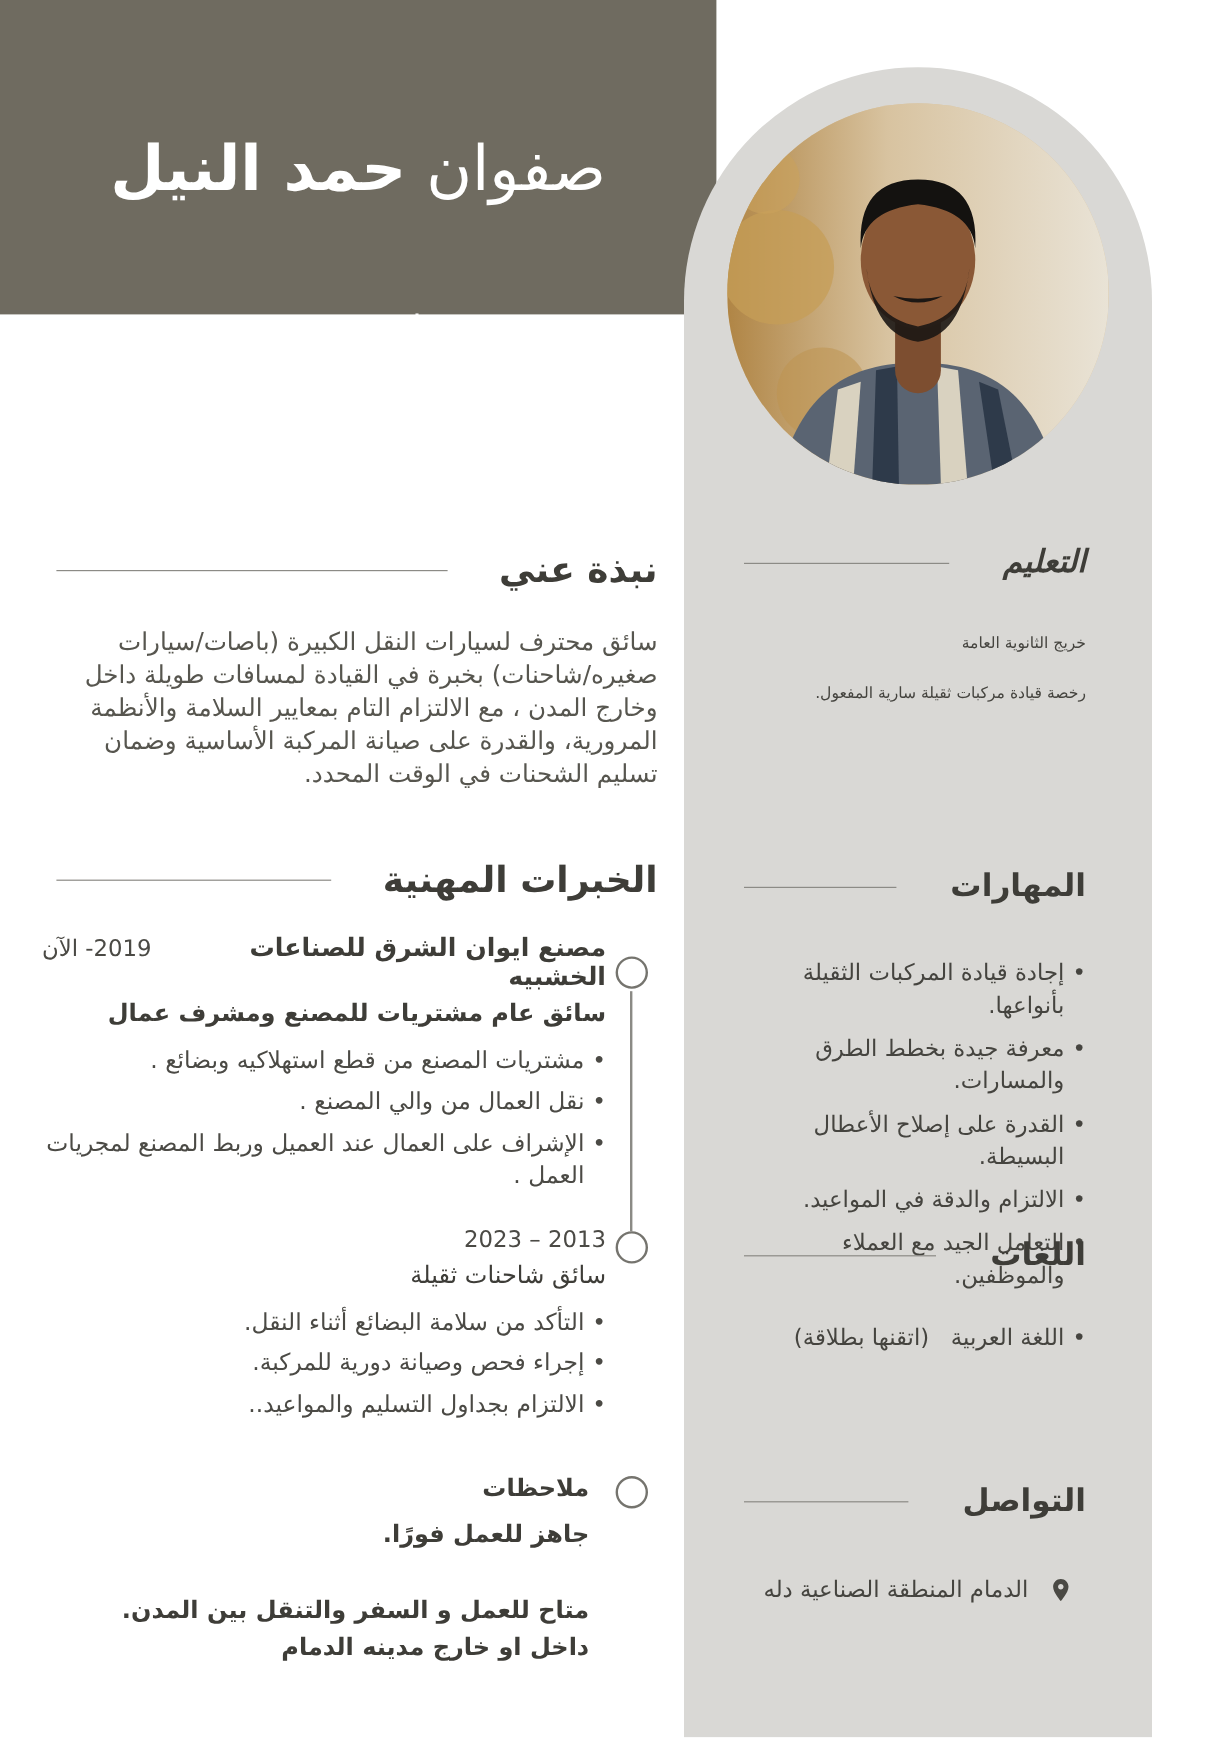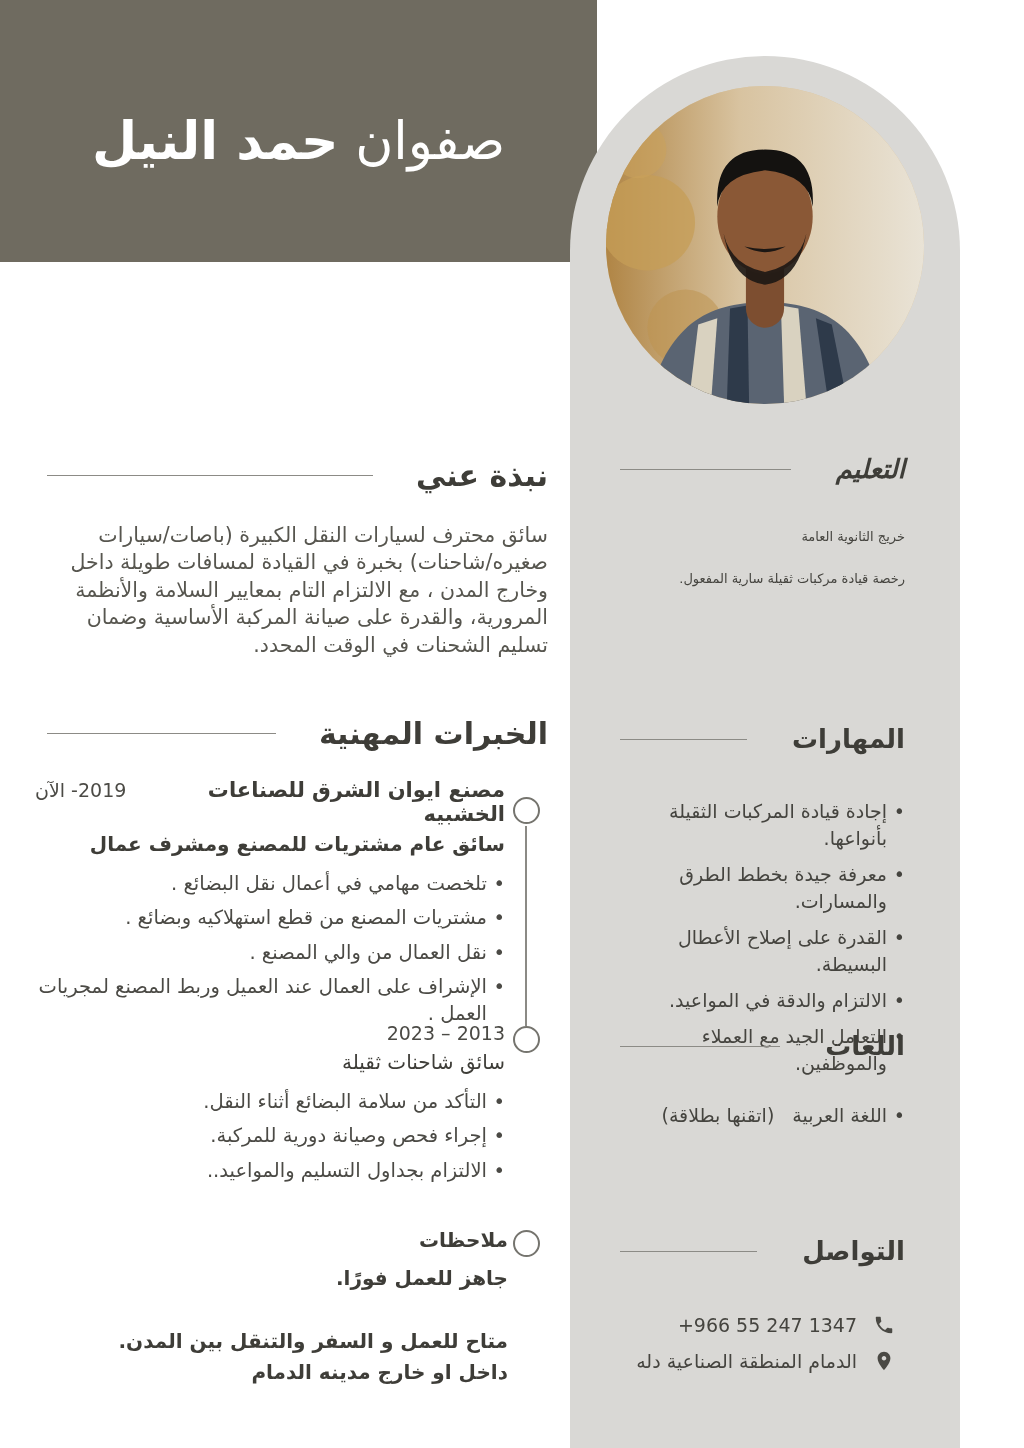--- a/index.html
+++ b/index.html
@@ -93,21 +93,21 @@
   .job-dates { font-size:19px; color:#4B4A45; white-space:nowrap; direction:rtl; }
   .job-role { font-size:20px; margin-top:6px; color:#3E3D38; }
   .job-role.bold { font-weight:700; }
   .job-bullets { list-style:none; margin-top:14px; }
   .job-bullets li {
     position:relative; padding-right:18px; font-size:19.5px; line-height:1.4;
     margin-bottom:7px; color:#4B4A45;
   }
   .job-bullets li::before { content:"•"; position:absolute; right:0; top:0; }
 
-  .notes { position:absolute; left:38px; width:470px; direction:rtl; text-align:right; }
+  .notes { position:absolute; left:21px; width:470px; direction:rtl; text-align:right; }
   .notes .n-title { font-size:20px; font-weight:700; color:#3E3D38; }
   .notes .n-line1 { font-size:20px; font-weight:700; margin-top:14px; color:#3E3D38; }
   .notes .n-block { margin-top:36px; font-size:20px; font-weight:700; line-height:1.55; color:#3E3D38; }
 
   
   .tl-circle {
     position:absolute; width:27px; height:27px; border-radius:50%;
     border:2px solid #75746E; background:#ffffff; left:513px;
   }
   .tl-line { position:absolute; left:525px; width:2px; background:#8B8A85; }
@@ -214,26 +214,20 @@
       </div>
     </div>
 
     <div class="side-head" id="side-head-contact">
       <span class="t">التواصل</span>
       <span class="rule"></span>
     </div>
     <div class="side-body" id="side-body-contact">
       <div class="contact-row">
         <svg viewBox="0 0 24 24">
-          <path d="M6.62 10.79c1.44 2.83 3.76 5.14 6.59 6.59l2.2-2.2c.27-.27.67-.36 1.02-.24 1.12.37 2.33.57 3.57.57.55 0 1 .45 1 1V20c0 .55-.45 1-1 1-9.39 0-17-7.61-17-17 0-.55.45-1 1-1h3.5c.55 0 1 .45 1 1 0 1.25.2 2.45.57 3.57.11.35.03.74-.25 1.02l-2.2 2.2z"></path>
-        </svg>
-        <span class="txt">+966 55 247 1347</span>
-      </div>
-      <div class="contact-row">
-        <svg viewBox="0 0 24 24">
           <path d="M12 2C8.13 2 5 5.13 5 9c0 5.25 7 13 7 13s7-7.75 7-13c0-3.87-3.13-7-7-7zm0 9.5c-1.38 0-2.5-1.12-2.5-2.5s1.12-2.5 2.5-2.5 2.5 1.12 2.5 2.5-1.12 2.5-2.5 2.5z"></path>
         </svg>
         <span class="txt-rtl">الدمام المنطقة الصناعية دله</span>
       </div>
     </div>
   </div>
 
   <div class="main-head" id="main-head-about">
     <span class="t">نبذة عني</span>
     <span class="rule"></span>
@@ -250,21 +244,20 @@
   <div class="tl-circle" id="tl-c2"></div>
   <div class="tl-circle" id="tl-c3"></div>
 
   <div class="job" id="job-1">
     <div class="job-top">
       <span class="job-company">مصنع ايوان الشرق للصناعات الخشبيه</span>
       <span class="job-dates">2019- الآن</span>
     </div>
     <div class="job-role bold">سائق عام مشتريات للمصنع ومشرف عمال</div>
     <ul class="job-bullets">
-      <li>تلخصت مهامي في أعمال نقل البضائع .</li>
       <li>مشتريات المصنع من قطع استهلاكيه وبضائع .</li>
       <li>نقل العمال من والي المصنع .</li>
       <li>الإشراف على العمال عند العميل وربط المصنع لمجريات العمل .</li>
     </ul>
   </div>
 
   <div class="job" id="job-2">
     <div class="job-top">
       <span class="job-dates">2013 – 2023</span>
     </div>

